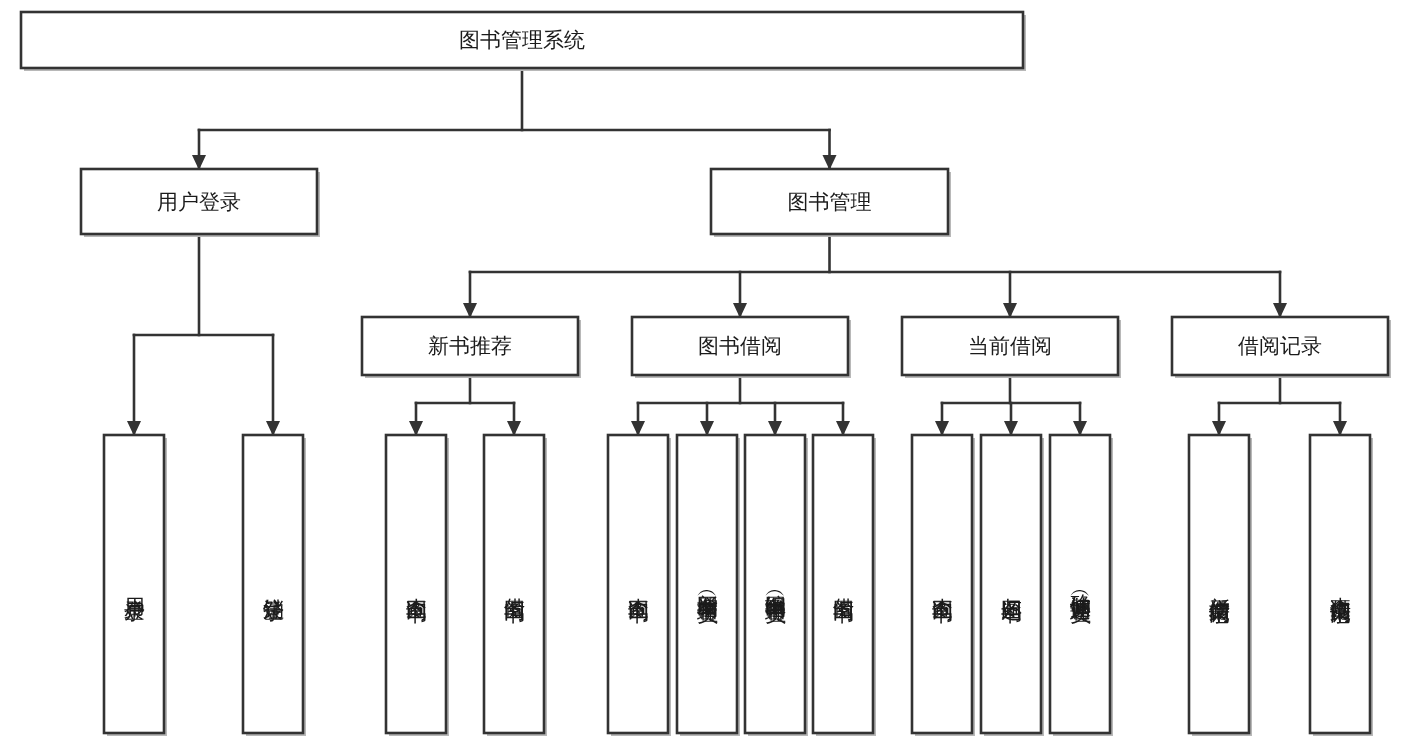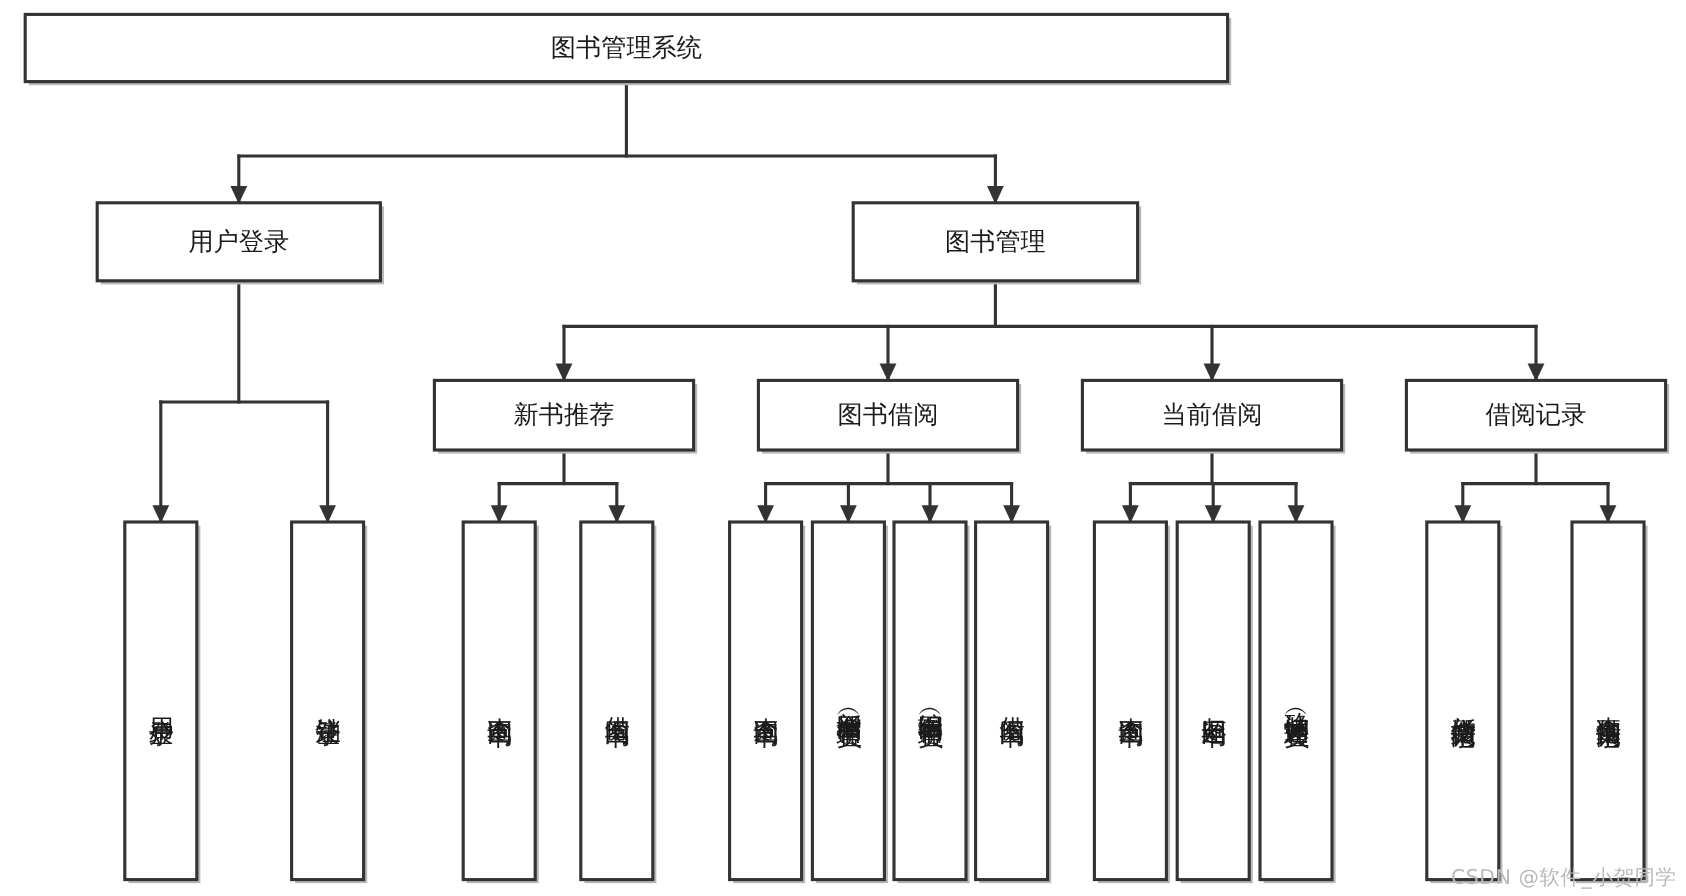--- a/index.html
+++ b/index.html
@@ -197,14 +197,13 @@
       <div class="leaf-label" style="left: 608px; top: 435px; width: 60px; height: 298px;">查询图书</div>
       <div class="leaf-label" style="left: 677px; top: 435px; width: 60px; height: 298px;">新增图书（管理员）</div>
       <div class="leaf-label" style="left: 745px; top: 435px; width: 60px; height: 298px;">编辑图书（管理员）</div>
       <div class="leaf-label" style="left: 813px; top: 435px; width: 60px; height: 298px;">借阅图书</div>
       <div class="leaf-label" style="left: 912px; top: 435px; width: 60px; height: 298px;">查询图书</div>
       <div class="leaf-label" style="left: 981px; top: 435px; width: 60px; height: 298px;">归还图书</div>
       <div class="leaf-label" style="left: 1050px; top: 435px; width: 60px; height: 298px;">确认归还（管理员）</div>
       <div class="leaf-label" style="left: 1189px; top: 435px; width: 60px; height: 298px;">新增借阅记录</div>
       <div class="leaf-label" style="left: 1310px; top: 435px; width: 60px; height: 298px;">查询借阅记录</div>
     </div>
-  <div id="watermark">CSDN @软件_小贺同学</div>
 </div>
 
 </body></html>

